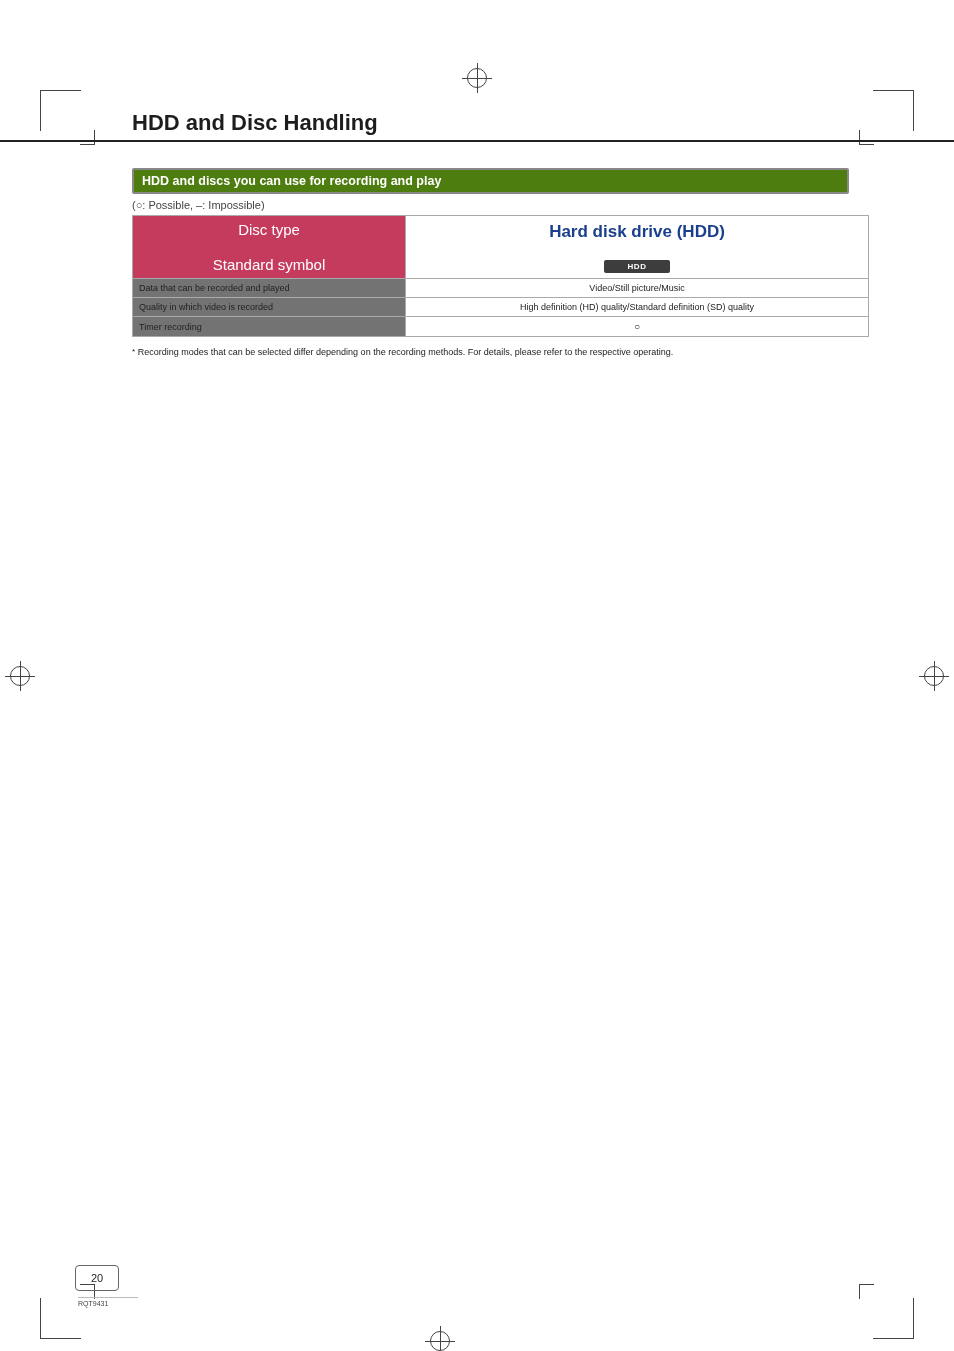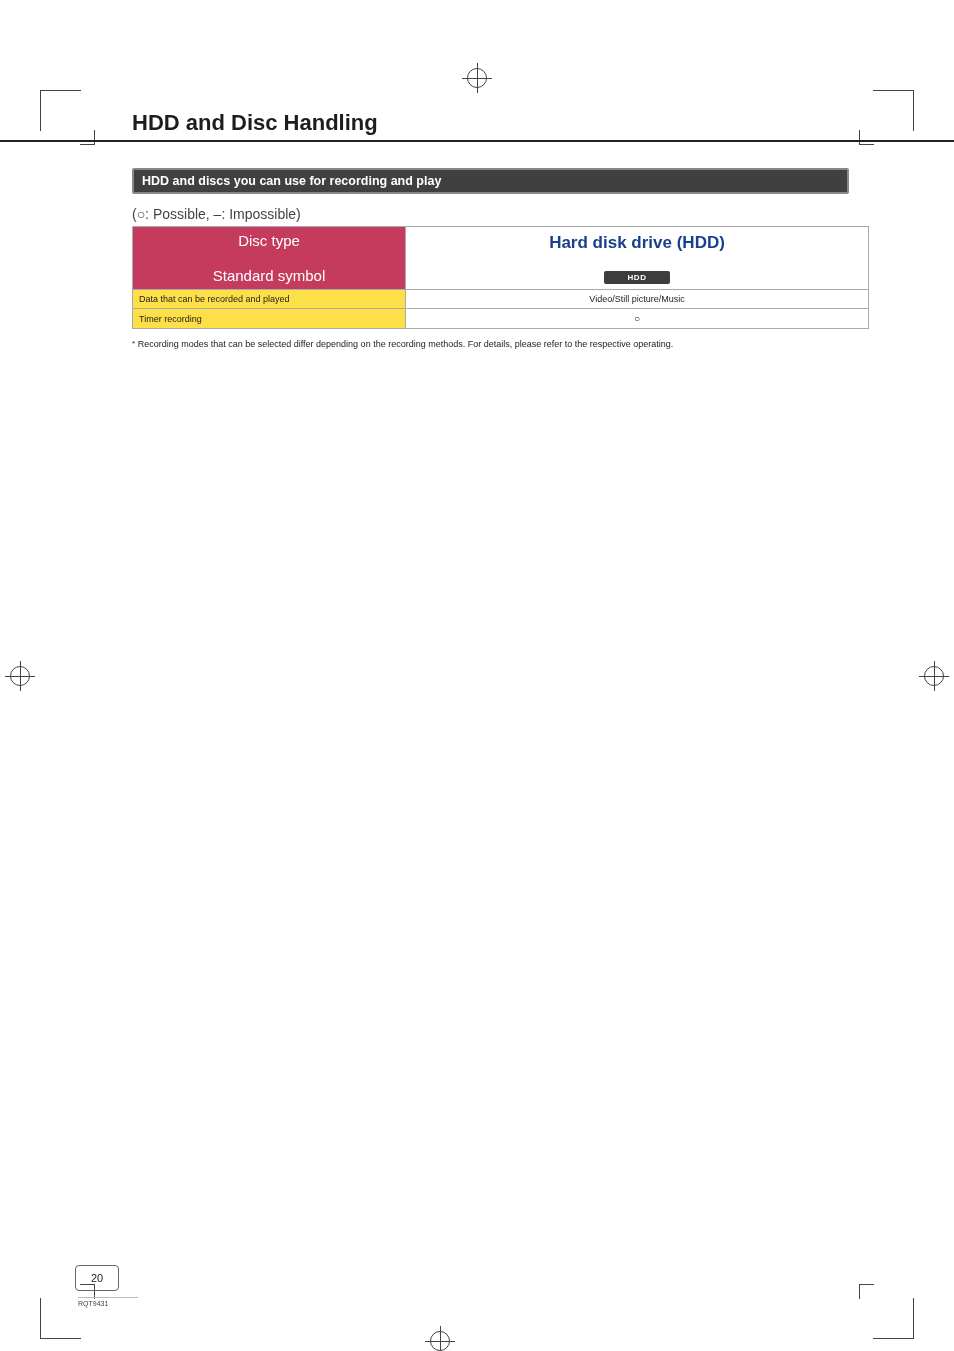--- a/index.html
+++ b/index.html
@@ -37,35 +37,35 @@
   }
   .title-underline {
     border-bottom: 2px solid #222;
     margin-bottom: 26px;
     margin-left: -132px;
     margin-right: -85px;
     padding-left: 132px;
     padding-right: 85px;
   }
   .section-bar {
-    background: #404040;
+    background: #4d7c0f;
     color: #fff;
     font-size: 12.5px;
     font-weight: bold;
     padding: 4px 8px;
     border-radius: 2px;
     border: 2px solid #888;
     display: inline-block;
     width: calc(100% - 20px);
     box-sizing: border-box;
   }
   .legend {
-    font-size: 14px;
+    font-size: 11px;
     color: #444;
-    margin: 12px 0 4px 0;
+    margin: 5px 0 4px 0;
     display: block;
   }
   table.spec {
     border-collapse: collapse;
     width: 100%;
     font-size: 9.5px;
   }
   table.spec th, table.spec td {
     border: 1px solid #aaa;
     padding: 4px 6px;
@@ -92,21 +92,21 @@
     display: inline-block;
     background: #3d3d3d;
     color: #fff;
     font-size: 8px;
     font-weight: bold;
     padding: 2px 24px;
     border-radius: 2px;
     letter-spacing: 0.5px;
   }
   .row-label {
-    background: #fde047;
+    background: #737373;
     color: #222;
     text-align: left;
     font-size: 9px;
     padding: 5px 6px;
     font-weight: normal;
   }
   .row-val {
     text-align: center;
     font-size: 9px;
     color: #222;
@@ -231,20 +231,24 @@
         <th class="hdd-header">
           <div style="margin-bottom:12px;margin-top:2px;">Hard disk drive (HDD)</div>
           <span class="hdd-chip">HDD</span>
         </th>
       </tr>
       <tr>
         <td class="row-label">Data that can be recorded and played</td>
         <td class="row-val">Video/Still picture/Music</td>
       </tr>
       <tr>
+        <td class="row-label">Quality in which video is recorded</td>
+        <td class="row-val">High definition (HD) quality/Standard definition (SD) quality</td>
+      </tr>
+      <tr>
         <td class="row-label">Timer recording</td>
         <td class="row-val circle-sym">○</td>
       </tr>
     </tbody>
       </table>
 
     <div class="footnote">
       <span class="ast">*</span>
       <span>Recording modes that can be selected differ depending on the recording methods. For details, please refer to the respective operating.</span>
     </div>

